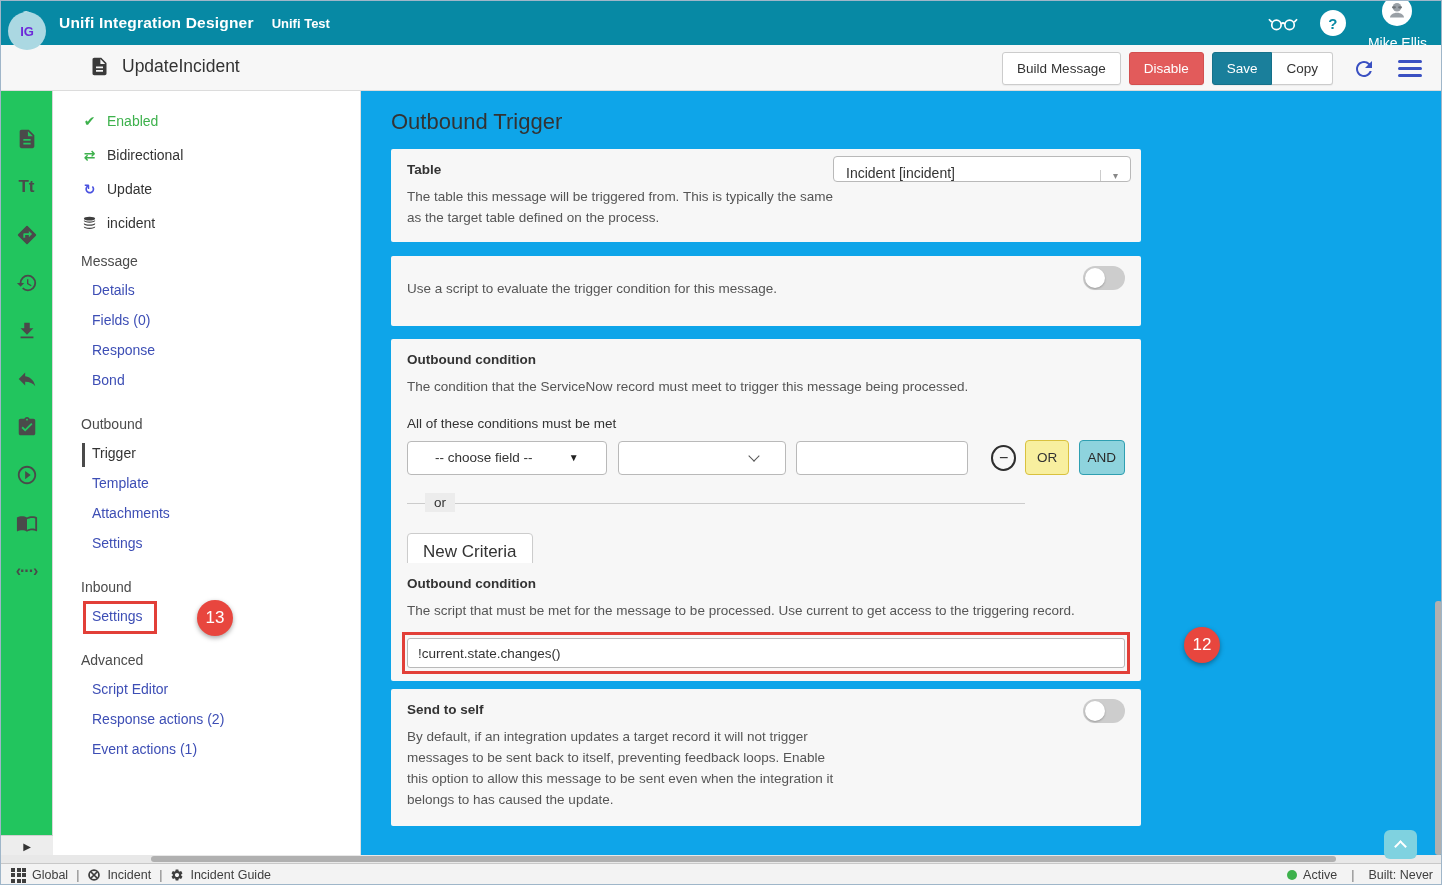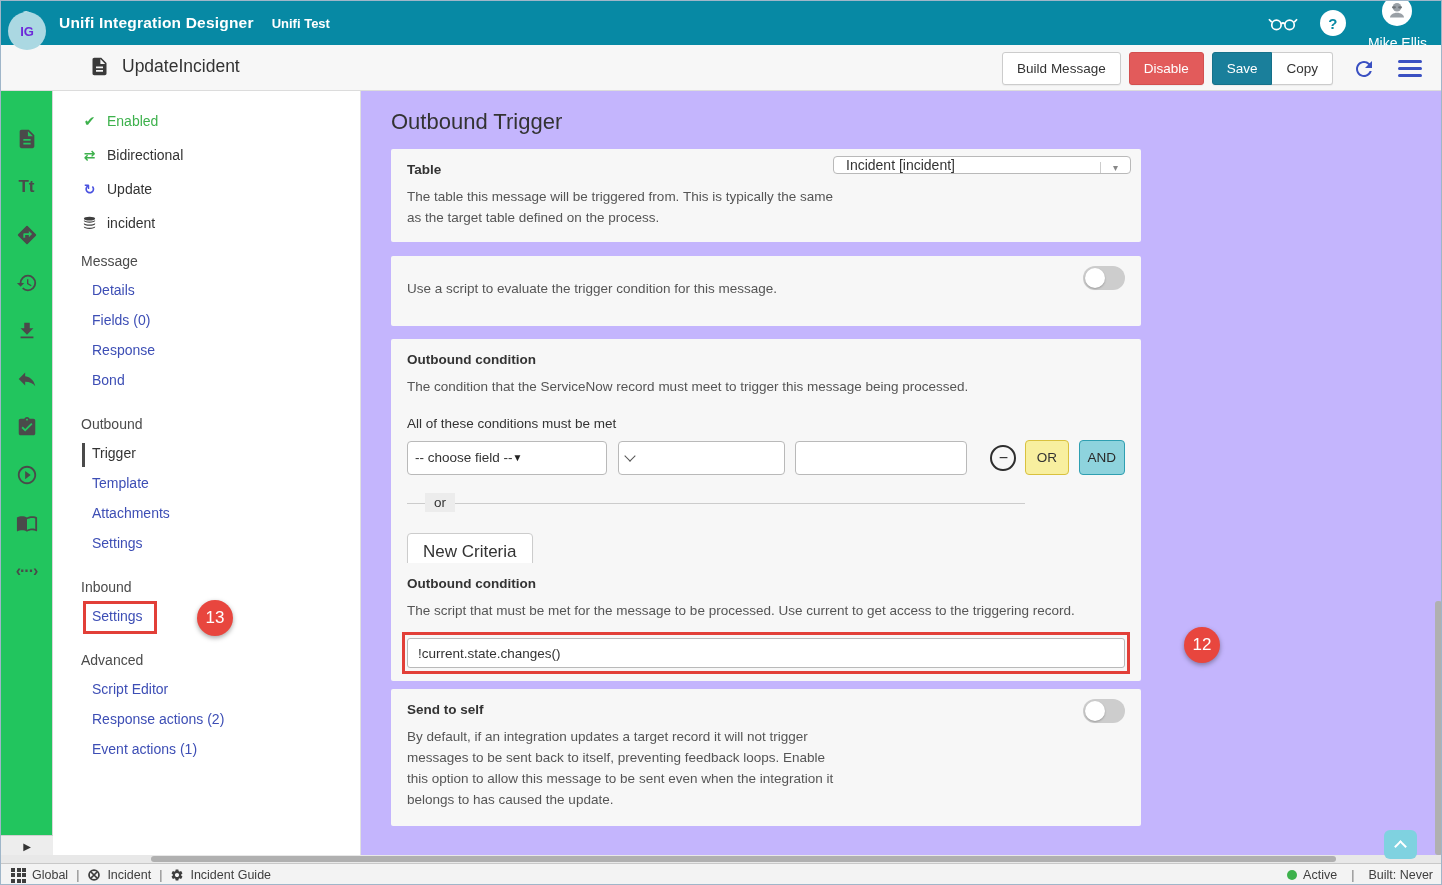--- a/index.html
+++ b/index.html
@@ -49,41 +49,41 @@
   .nav-head { height:20px; margin-top:24px; color:#4b4b4b; }
   .nav-head.first { margin-top:20px; }
   .nav-link { height:20px; margin:9px 0 10px 11px; color:#3d4eb5; cursor:pointer; width:fit-content; position:relative; }
   .nav-link.active { color:#333; cursor:default; }
   .nav-link.active::before { content:""; position:absolute; left:-10px; top:-2px; width:3px; height:24px; background:#4a4a4a; }
   .anno-box-nav { position:absolute; left:-9px; top:-7px; width:74px; height:33px; border:3px solid #e23f38; pointer-events:none; }
   .badge { width:36px; height:36px; border-radius:50%; background:#e8463e; color:#fff; font-size:17px; display:flex; align-items:center; justify-content:center; box-shadow:0 2px 5px rgba(0,0,0,.35); }
   .badge13 { position:absolute; left:105px; top:-8px; }
 
   
-  .main { position:absolute; left:360px; top:90px; width:1082px; height:765px; background:#c4b5fd; }
+  .main { position:absolute; left:360px; top:90px; width:1082px; height:765px; background:#0ea5e9; }
   .page-h1 { position:absolute; left:30px; top:18px; font-size:22px; color:#333; font-weight:500; }
   .card { position:absolute; left:30px; width:750px; background:#f7f7f7; border-radius:2px; padding:13px 16px; }
   .card-label { font-size:13.5px; font-weight:bold; color:#333; }
   .card-desc { font-size:13.5px; color:#555; margin-top:9px; line-height:21px; }
   .c1 { top:58px;  min-height:93px; }
   .c2 { top:165px; min-height:70px; }
   .c3 { top:248px; min-height:212px; }
   .c4 { top:472px; min-height:110px; overflow:visible; }
   .c5 { top:598px; min-height:137px; }
 
-  .table-select { position:absolute; right:10px; top:7px; width:298px; height:18px; background:#fff; border:1px solid #b9b9b9; border-radius:4px; display:flex; align-items:flex-end; cursor:pointer; }
+  .table-select { position:absolute; right:10px; top:7px; width:298px; height:26px; background:#fff; border:1px solid #b9b9b9; border-radius:4px; display:flex; align-items:flex-end; cursor:pointer; }
   .table-select .val { flex:1; display:flex; align-items:center; padding:0 12px; font-size:14px; color:#333; }
   .table-select .caret-seg { width:30px; border-left:1px solid #ccc; display:flex; align-items:center; justify-content:center; color:#888; font-size:10px; }
 
   .toggle { position:absolute; right:16px; top:10px; width:42px; height:24px; border-radius:12px; background:#cdcdcd; cursor:pointer; }
   .toggle::after { content:""; position:absolute; left:2px; top:2px; width:20px; height:20px; border-radius:50%; background:#fff; box-shadow:0 1px 2px rgba(0,0,0,.25); }
 
   .match-label { font-size:13.5px; color:#333; margin-top:19px; }
   .cond-row { display:flex; align-items:center; margin-top:9px; }
-  .sel { height:34px; background:#fff; border:1px solid #b9b9b9; border-radius:4px; display:flex; align-items:center; padding:0 7px; font-size:13.5px; color:#333; cursor:pointer; }
+  .sel { height:34px; background:#fff; border:1px solid #b9b9b9; border-radius:4px; display:flex; align-items:center; justify-content:space-between; padding:0 27px; font-size:13.5px; color:#333; cursor:pointer; }
   .sel1 { width:202px; margin-right:11px; }
   .sel2 { width:170px; margin-right:10px; }
   .cond-input { width:172px; height:34px; background:#fff; border:1px solid #b9b9b9; border-radius:4px; }
   .caret-solid { font-size:10px; color:#222; }
   .chev { width:8px; height:8px; border-right:1.6px solid #555; border-bottom:1.6px solid #555; transform:rotate(45deg); margin-top:-4px; }
   .minus-circle { width:26px; height:26px; border:2px solid #2e2e2e; border-radius:50%; color:#2e2e2e; font-size:16px; display:flex; align-items:center; justify-content:center; margin-left:23px; cursor:pointer; }
   .or-btn { width:44px; height:35px; background:#f8ef9f; border:1px solid #d9c13e; border-radius:4px; margin-left:9px; font-size:13.5px; color:#333; display:flex; align-items:center; justify-content:center; cursor:pointer; }
   .and-btn { width:47px; height:35px; background:#8ed3dd; border:1px solid #2f9fb1; border-radius:4px; margin-left:10px; font-size:13.5px; color:#2a2a2a; display:flex; align-items:center; justify-content:center; cursor:pointer; }
   .or-divider { position:relative; width:618px; margin-top:18px; height:22px; }
   .or-divider::before { content:""; position:absolute; left:0; right:0; top:10px; border-top:1px solid #ccc; }

